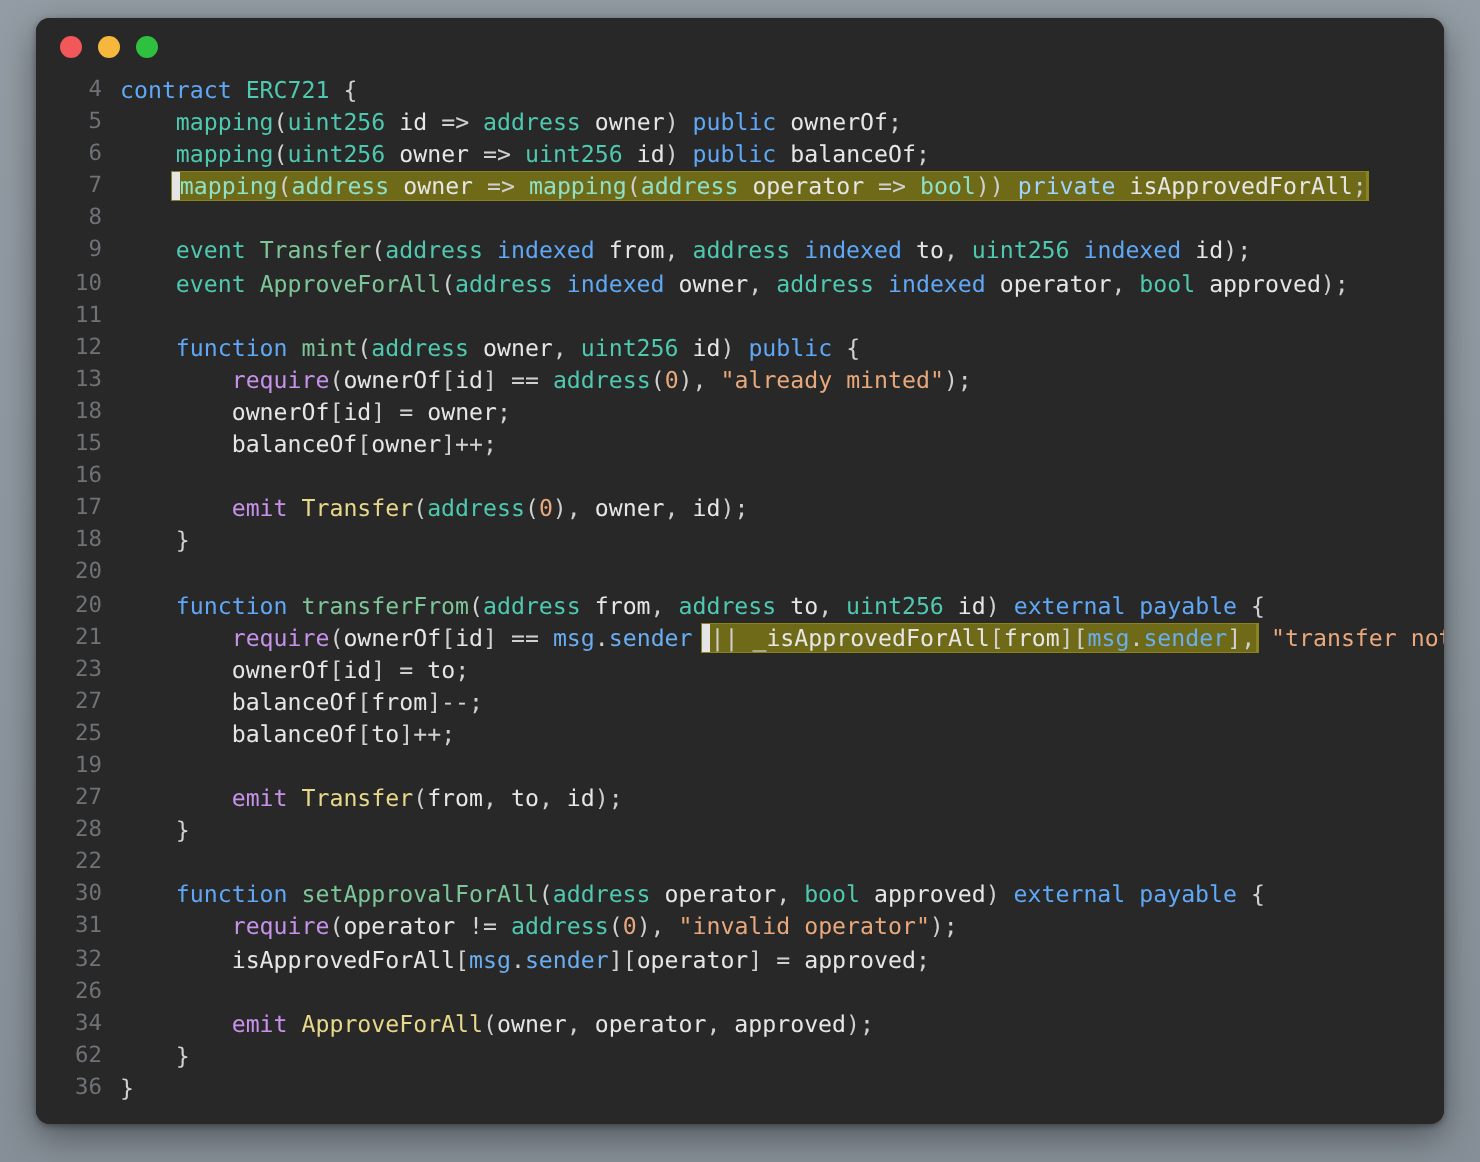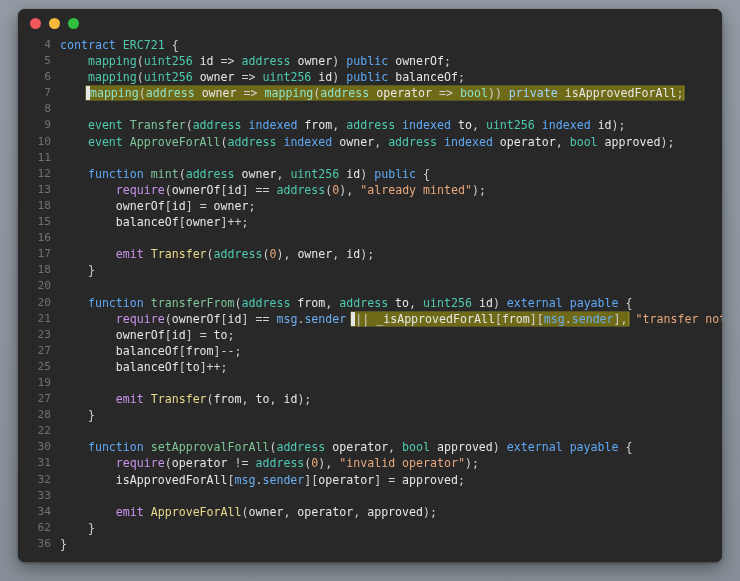--- a/index.html
+++ b/index.html
@@ -136,19 +136,19 @@
       <div class="code-line"><div class="gutter">23</div><div class="line-content"><span>        </span><span class="t-plain">ownerOf</span><span class="t-punct">[</span><span class="t-plain">id</span><span class="t-punct">]</span><span> </span><span class="t-punct">=</span><span> </span><span class="t-plain">to</span><span class="t-punct">;</span></div></div>
       <div class="code-line"><div class="gutter">27</div><div class="line-content"><span>        </span><span class="t-plain">balanceOf</span><span class="t-punct">[</span><span class="t-plain">from</span><span class="t-punct">]--;</span></div></div>
       <div class="code-line"><div class="gutter">25</div><div class="line-content"><span>        </span><span class="t-plain">balanceOf</span><span class="t-punct">[</span><span class="t-plain">to</span><span class="t-punct">]++;</span></div></div>
       <div class="code-line"><div class="gutter">19</div><div class="line-content"></div></div>
       <div class="code-line"><div class="gutter">27</div><div class="line-content"><span>        </span><span class="t-purple">emit</span><span> </span><span class="t-fn">Transfer</span><span class="t-punct">(</span><span class="t-plain">from</span><span class="t-punct">,</span><span> </span><span class="t-plain">to</span><span class="t-punct">,</span><span> </span><span class="t-plain">id</span><span class="t-punct">);</span></div></div>
       <div class="code-line"><div class="gutter">28</div><div class="line-content"><span>    </span><span class="t-punct">}</span></div></div>
       <div class="code-line"><div class="gutter">22</div><div class="line-content"></div></div>
       <div class="code-line"><div class="gutter">30</div><div class="line-content"><span>    </span><span class="t-kw">function</span><span> </span><span class="t-green">setApprovalForAll</span><span class="t-punct">(</span><span class="t-type">address</span><span> </span><span class="t-plain">operator</span><span class="t-punct">,</span><span> </span><span class="t-type">bool</span><span> </span><span class="t-plain">approved</span><span class="t-punct">)</span><span> </span><span class="t-kw">external</span><span> </span><span class="t-kw">payable</span><span> </span><span class="t-punct">{</span></div></div>
       <div class="code-line"><div class="gutter">31</div><div class="line-content"><span>        </span><span class="t-purple">require</span><span class="t-punct">(</span><span class="t-plain">operator</span><span> </span><span class="t-punct">!=</span><span> </span><span class="t-type">address</span><span class="t-punct">(</span><span class="t-num">0</span><span class="t-punct">),</span><span> </span><span class="t-str">"invalid operator"</span><span class="t-punct">);</span></div></div>
       <div class="code-line"><div class="gutter">32</div><div class="line-content"><span>        </span><span class="t-plain">isApprovedForAll</span><span class="t-punct">[</span><span class="t-msg">msg</span><span class="t-punct">.</span><span class="t-msg">sender</span><span class="t-punct">][</span><span class="t-plain">operator</span><span class="t-punct">]</span><span> </span><span class="t-punct">=</span><span> </span><span class="t-plain">approved</span><span class="t-punct">;</span></div></div>
-      <div class="code-line"><div class="gutter">33</div><div class="line-content"></div></div>
+      <div class="code-line"><div class="gutter">26</div><div class="line-content"></div></div>
       <div class="code-line"><div class="gutter">34</div><div class="line-content"><span>        </span><span class="t-purple">emit</span><span> </span><span class="t-fn">ApproveForAll</span><span class="t-punct">(</span><span class="t-plain">owner</span><span class="t-punct">,</span><span> </span><span class="t-plain">operator</span><span class="t-punct">,</span><span> </span><span class="t-plain">approved</span><span class="t-punct">);</span></div></div>
       <div class="code-line"><div class="gutter">62</div><div class="line-content"><span>    </span><span class="t-punct">}</span></div></div>
       <div class="code-line"><div class="gutter">36</div><div class="line-content"><span class="t-punct">}</span></div></div>
     </div>
 
 </div>
 
 </body></html>

